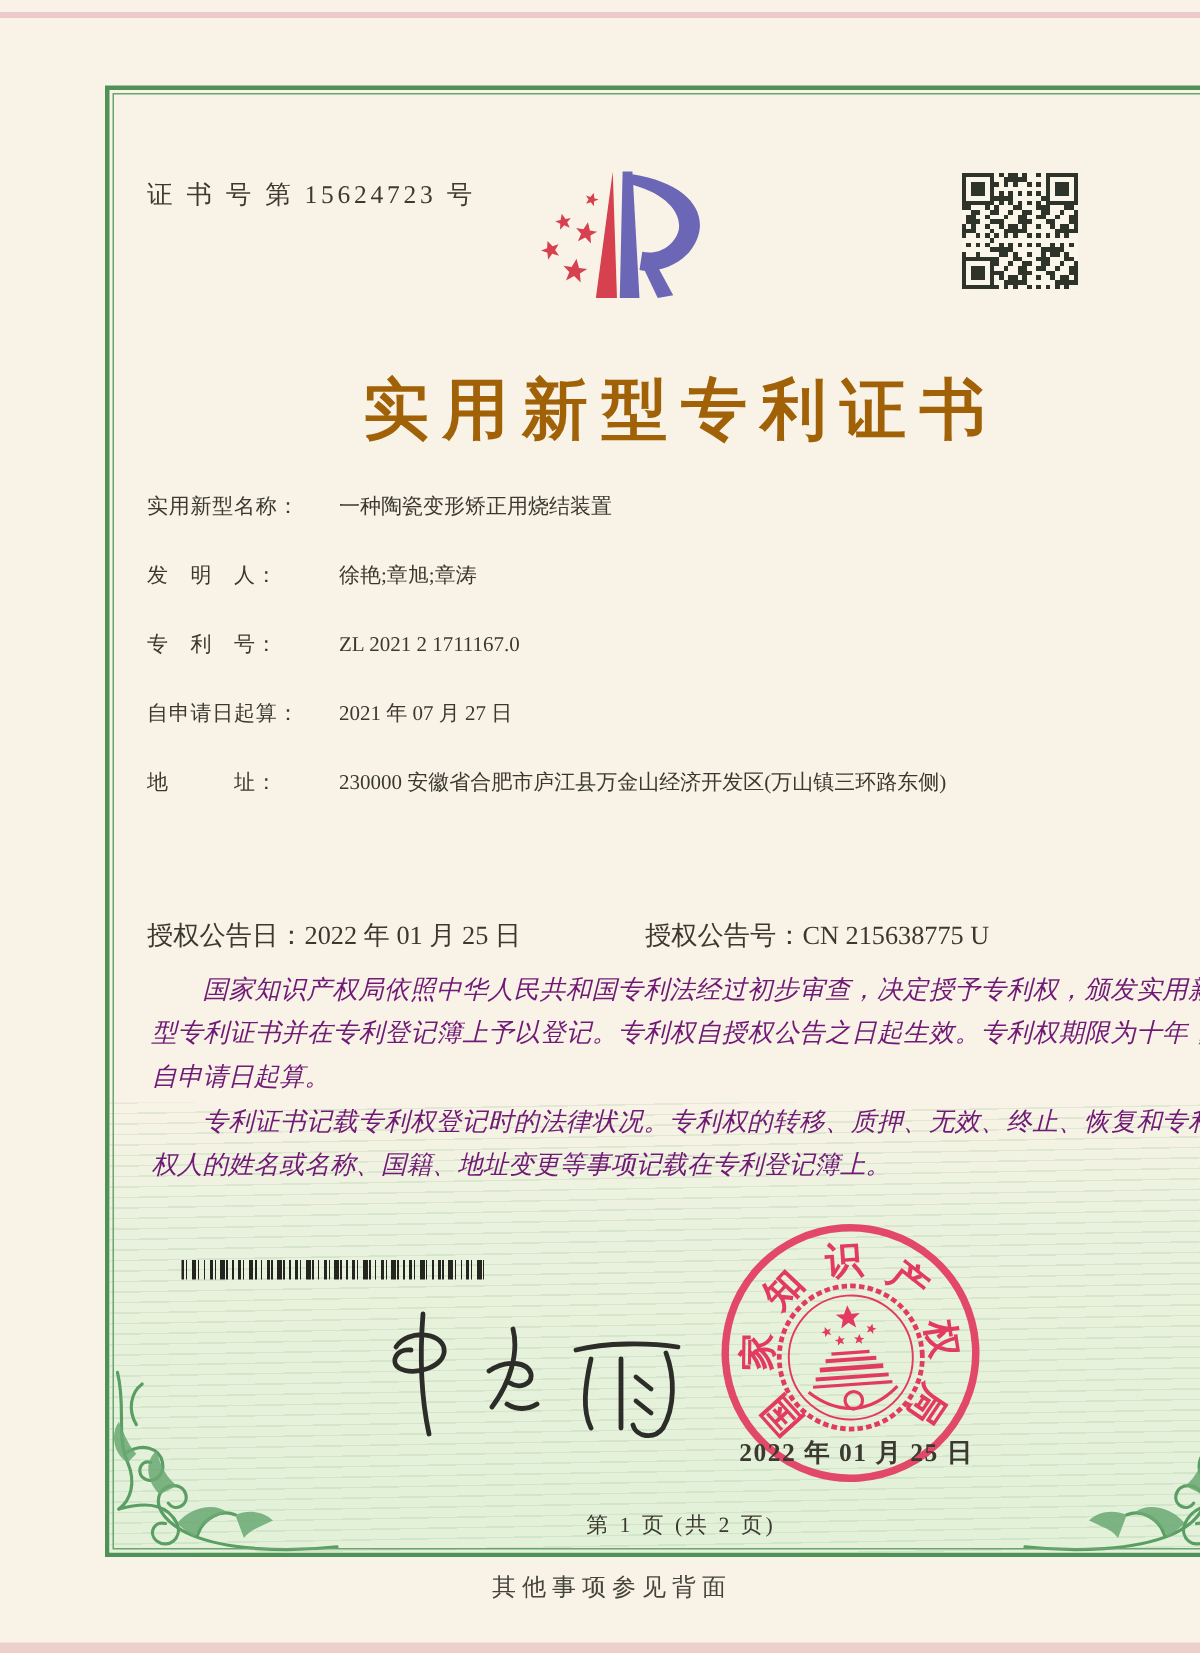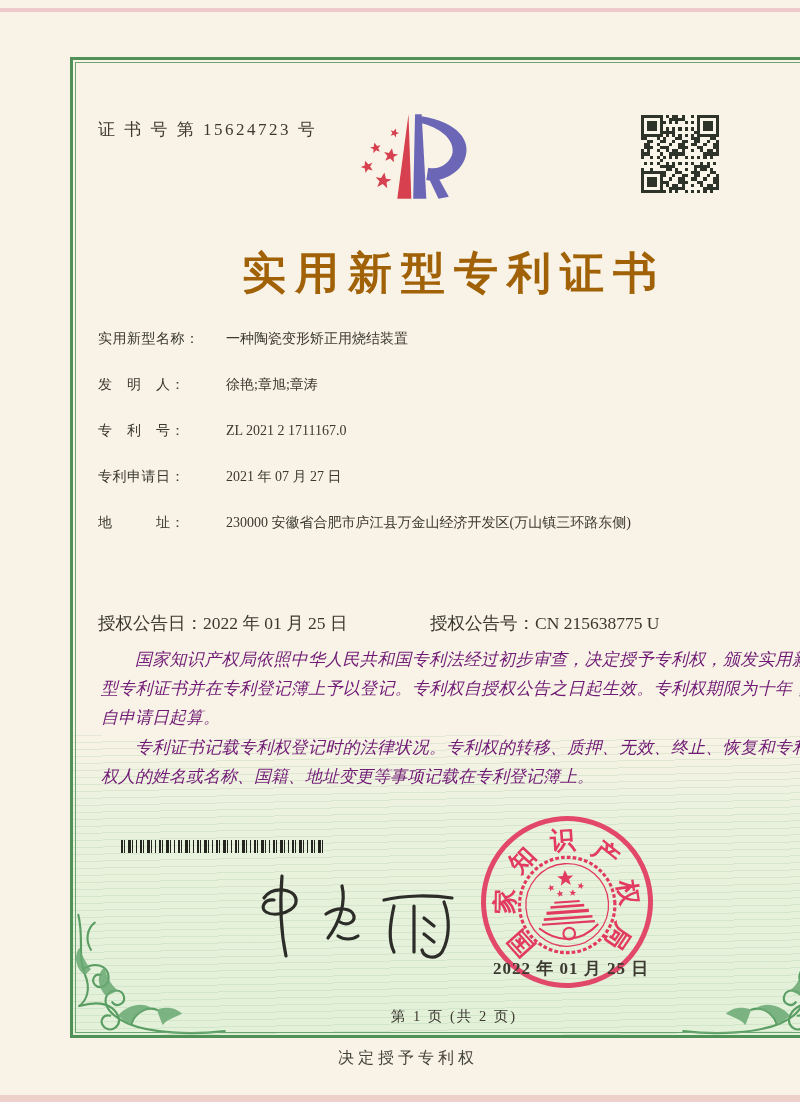--- a/index.html
+++ b/index.html
@@ -453,21 +453,21 @@
       </div>
       <div class="f-row">
         <span class="f-label">发　明　人：</span>
         <span class="f-value">徐艳;章旭;章涛</span>
       </div>
       <div class="f-row">
         <span class="f-label">专　利　号：</span>
         <span class="f-value">ZL 2021 2 1711167.0</span>
       </div>
       <div class="f-row">
-        <span class="f-label">专利申请日：</span>
+        <span class="f-label">自申请日起算：</span>
         <span class="f-value">2021 年 07 月 27 日</span>
       </div>
       <div class="f-row">
         <span class="f-label">地　　　址：</span>
         <span class="f-value">230000 安徽省合肥市庐江县万金山经济开发区(万山镇三环路东侧)</span>
       </div>
     </div>
 
     <div class="grant-row">
       <div class="g-left">
@@ -531,14 +531,14 @@
           <span class="seal-ch" style="transform: translate(-50%, -50%) rotate(42.6667deg) translateY(-62px);">产</span>
           <span class="seal-ch" style="transform: translate(-50%, -50%) rotate(85.3333deg) translateY(-62px);">权</span>
           <span class="seal-ch" style="transform: translate(-50%, -50%) rotate(128deg) translateY(-62px);">局</span>
         </div>
     </div>
     <div class="seal-date">2022 年 01 月 25 日</div>
 
     <div class="page-num">第 1 页 (共 2 页)</div>
   </div>
 
-  <div class="back-note">决定授予专利权</div>
+  <div class="back-note">其他事项参见背面</div>
 </div>
 
 </body></html>

